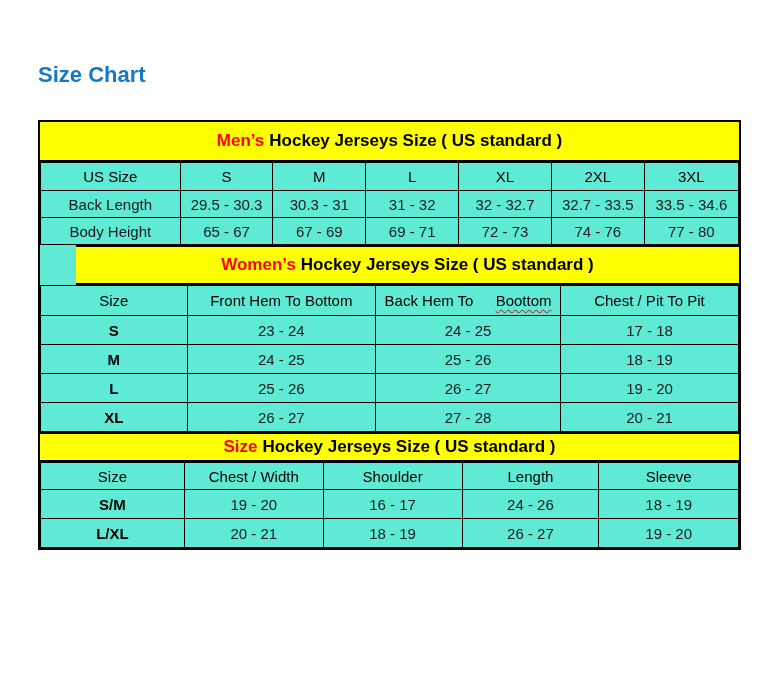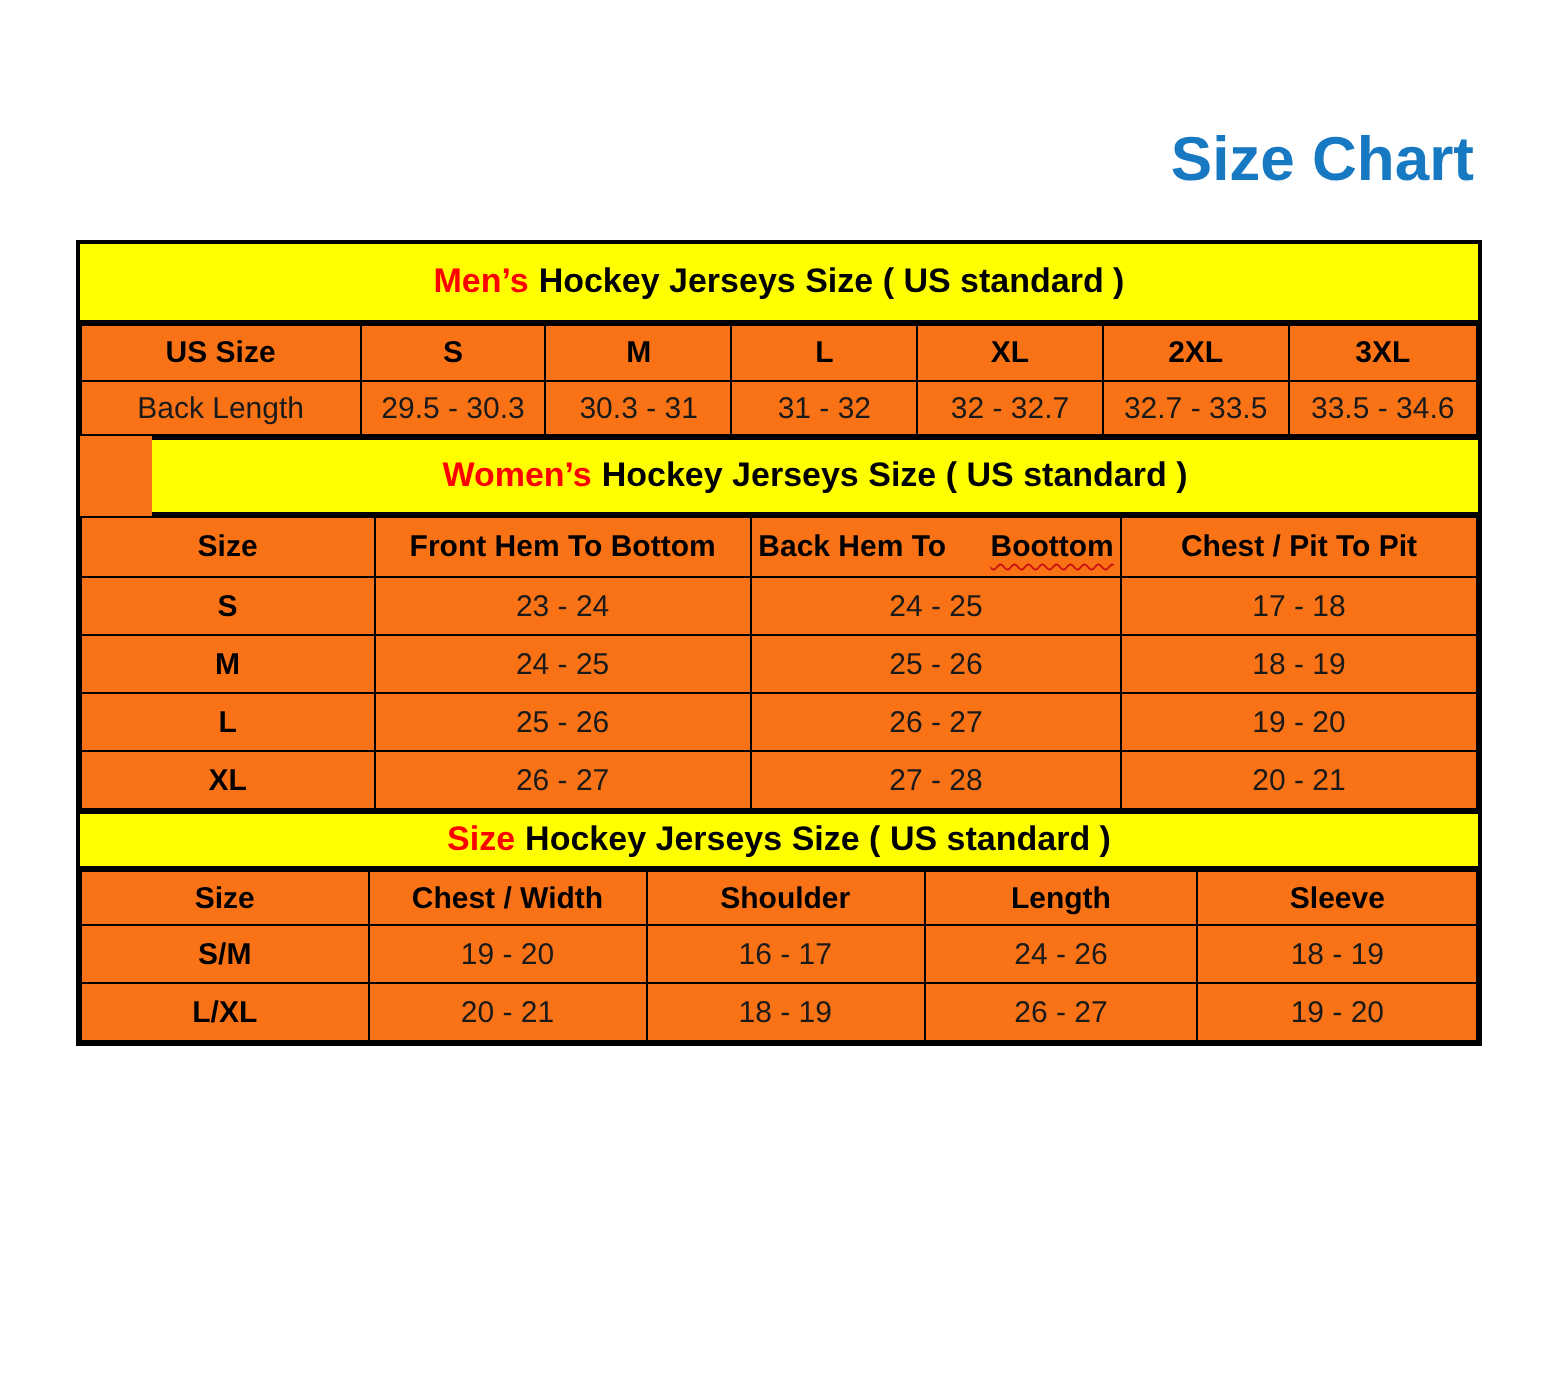--- a/index.html
+++ b/index.html
@@ -3,46 +3,46 @@
 <meta charset="utf-8">
 <style>
   html,body{margin:0;padding:0;}
   body{
     width:776px;height:692px;background:#ffffff;position:relative;
     font-family:"Liberation Sans", sans-serif;color:#000;
     overflow:hidden;
   }
   .title{
     position:absolute;top:62px;left:38px;width:699px;margin:0;
-    text-align:right;font-size:31px;font-weight:700;
+    text-align:left;font-size:22px;font-weight:700;
     color:var(--title-blue,#1779c2);
   }
   .chart{
     position:absolute;left:38px;top:120px;width:699px;
     border:2px solid var(--line-black,#000);
-    background:#f97316;
+    background:#5eead4;
   }
   .band{
     background:var(--band-yellow,#ffff00);
     border-bottom:2px solid var(--line-black,#000);
     display:flex;align-items:center;justify-content:center;
     font-weight:700;font-size:17px;
   }
   .sec + .sec .band{border-top:2px solid var(--line-black,#000);}
   .sec-mens  .band{height:38px;}
   .sec-womens .band{height:36px;margin-left:36px;}
   .sec-youth .band{height:26px;}
   .hl{color:var(--highlight-red,#ff0000);margin-right:5px;}
   table{width:100%;border-collapse:collapse;table-layout:fixed;}
   th,td{
     border:1px solid var(--line-black,#000);
     text-align:center;vertical-align:middle;padding:0 2px;
     font-size:15px;color:#1a1a1a;white-space:nowrap;overflow:hidden;
   }
-  th{font-weight:700;color:#000;}
+  th{font-weight:400;color:#000;}
   .sec-mens  th{height:27px}  .sec-mens  td{height:26px}
   .sec-womens th{height:29px} .sec-womens td{height:28px}
   .sec-youth th{height:26px}  .sec-youth td{height:28px}
   td.bold{font-weight:700;color:#000;}
   .squiggle{
     text-decoration-line:underline;
     text-decoration-style:wavy;
     text-decoration-color:#cc1111;
     text-decoration-thickness:1px;
     text-underline-offset:3px;
@@ -84,20 +84,29 @@
         </thead>
         <tbody>
           <tr>
             <td>Back Length</td>
             <td>29.5 - 30.3</td>
             <td>30.3 - 31</td>
             <td>31 - 32</td>
             <td>32 - 32.7</td>
             <td>32.7 - 33.5</td>
             <td>33.5 - 34.6</td>
+          </tr>
+          <tr>
+            <td>Body Height</td>
+            <td>65 - 67</td>
+            <td>67 - 69</td>
+            <td>69 - 71</td>
+            <td>72 - 73</td>
+            <td>74 - 76</td>
+            <td>77 - 80</td>
           </tr>
         </tbody>
       </table>
   </section>
 
   <section class="sec sec-womens">
     <div class="band">
       <span class="hl">Women’s</span>
       <span>Hockey Jerseys Size ( US standard )</span>
     </div>

